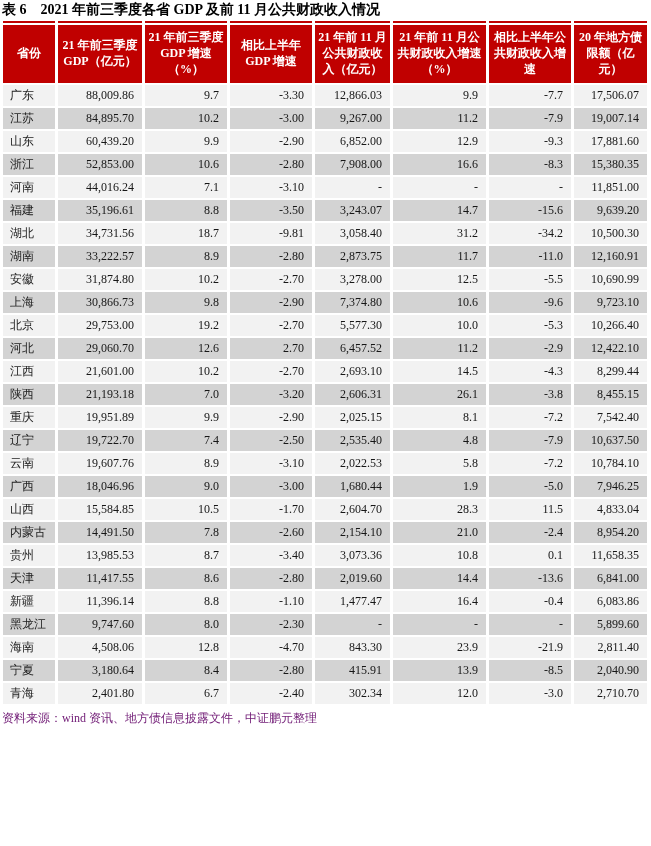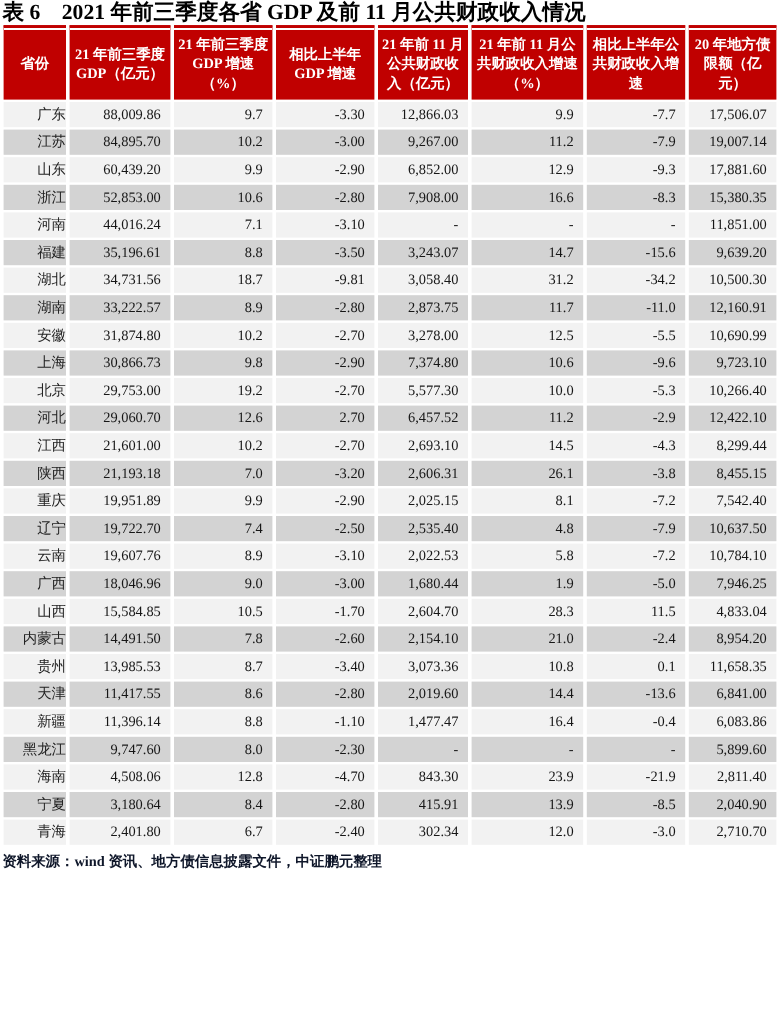--- a/index.html
+++ b/index.html
@@ -9,21 +9,21 @@
   }
   body {
     width: 651px;
     height: 846px;
     overflow: hidden;
     font-family: "Liberation Serif", "DejaVu Serif", serif;
   }
   .doc-title {
     font-family: "Liberation Serif", "DejaVu Serif", serif;
     font-weight: bold;
-    font-size: 18px;
+    font-size: 14px;
     color: #000000;
     line-height: 18px;
     padding: 1px 0 0 2px;
     white-space: nowrap;
   }
   table.data-table {
     border-collapse: separate;
     border-spacing: 3px 2px;
     table-layout: fixed;
     width: 650px;
@@ -46,37 +46,36 @@
     font-size: 12px;
     line-height: 21px;
     height: 21px;
     padding: 0 8px 0 0;
     text-align: right;
     color: #161616;
     overflow: hidden;
     white-space: nowrap;
   }
   table.data-table td.prov {
-    text-align: right;
+    text-align: left;
     padding: 0 0 0 7px;
     color: #222222;
   }
   table.data-table tbody tr:nth-child(odd) td {
     background: var(--row-light, #F2F2F2);
   }
   table.data-table tbody tr:nth-child(even) td {
     background: var(--row-dark, #D3D3D3);
   }
   .source-note {
     font-size: 12px;
-    color: #0f172a;
+    color: #701a75;
     line-height: 16px;
     padding: 4px 0 0 2px;
     white-space: nowrap;
-    font-weight: bold;
   }
 </style>
 </head>
 <body>
 
 <div class="doc-title">表 6　2021 年前三季度各省 GDP 及前 11 月公共财政收入情况</div>
 
 <table class="data-table">
   <colgroup>
     <col style="width:52px">

